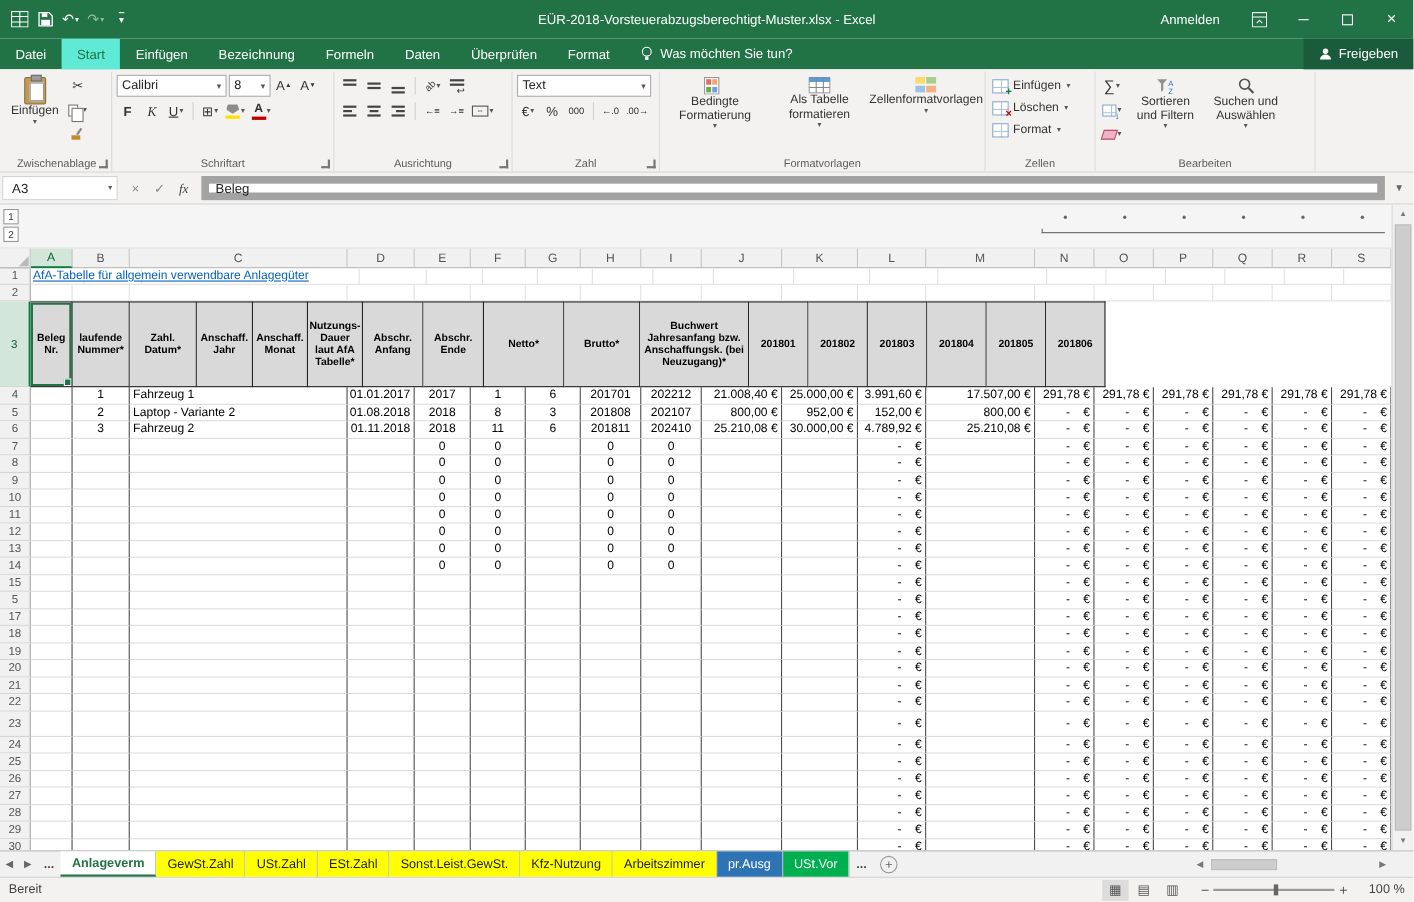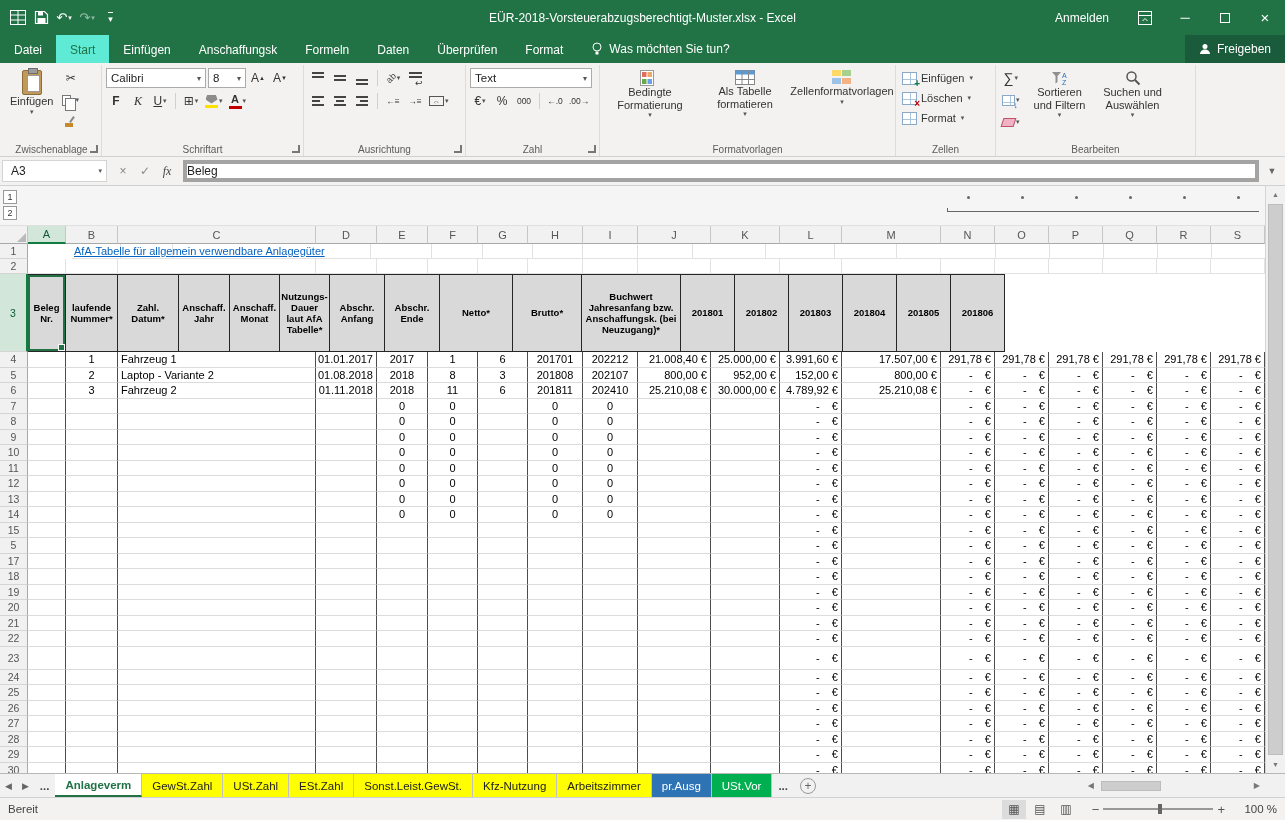--- a/index.html
+++ b/index.html
@@ -76,21 +76,21 @@
   .cellrow { display:flex; align-items:center; gap:4px; height:20px; font-size:11px; color:#333; padding:0 2px; }
   .icon-eraser { width:13px; height:9px; background:#efb2c7; border:1px solid #b56; transform:skewX(-18deg); }
   .sum { font-size:14px; }
 
   
   .formula-bar { height:29px; background:#f3f2f1; border-bottom:1px solid #d1d1d1; display:flex; align-items:center; padding:3px 2px; gap:2px; }
   .name-box { width:105px; height:22px; background:#fff; border:1px solid #d4d4d4; display:flex; align-items:center; padding:0 4px 0 8px; font-size:12px; justify-content:space-between; }
   .fbtns { display:flex; align-items:center; gap:2px; padding:0 4px; }
   .fbtn { width:20px; height:20px; display:flex; align-items:center; justify-content:center; font-size:12px; color:#888; }
   .fx { font-family:"Liberation Serif",serif; font-style:italic; color:#444; }
-  .formula-input { flex:1; height:22px; background:#fff; border:4px solid #a3a3a3; display:flex; align-items:center; font-size:12px; }
+  .formula-input { flex:1; height:22px; background:#fff; border:7px solid #a3a3a3; display:flex; align-items:center; padding-left:6px; font-size:12px; }
   .fexp { width:22px; text-align:center; color:#666; font-size:9px; }
 
   
   .sheet-area { display:flex; height:587px; }
   .sheet-main { width:1265px; display:flex; flex-direction:column; overflow:hidden; }
   .outline-strip { height:40px; background:#f5f5f5; position:relative; border-bottom:1px solid #e0e0e0; }
   .lvls { position:absolute; left:3px; top:4px; display:flex; flex-direction:column; gap:2px; }
   .lvl { width:14px; height:14px; border:1px solid #999; background:#fff; font-size:9px; display:flex; align-items:center; justify-content:center; color:#333; }
   .gdots { position:absolute; left:941px; top:10px; width:324px; display:flex; }
   .gdots span { width:54px; display:flex; justify-content:center; }
@@ -198,21 +198,21 @@
       </span>
     <span class="winbtn" style="font-size:15px;">×</span>
   </div>
 </div>
 
 <div class="ribbon-tabs">
   <span id="ribbon-tab-row" class="rtabs">
       <span class="rtab">Datei</span>
       <span class="rtab active">Start</span>
       <span class="rtab">Einfügen</span>
-      <span class="rtab">Anschaffungsk</span>
+      <span class="rtab">Bezeichnung</span>
       <span class="rtab">Formeln</span>
       <span class="rtab">Daten</span>
       <span class="rtab">Überprüfen</span>
       <span class="rtab">Format</span>
     </span>
   <span class="tellme">
     <svg width="12" height="14">
         <circle cx="6" cy="5" r="4" fill="none" stroke="#fff"></circle>
         <rect x="4.5" y="9.5" width="3" height="3" fill="#fff"></rect>
       </svg>
@@ -541,21 +541,21 @@
         <div class="colhdr" style="width: 54px;">N</div>
         <div class="colhdr" style="width: 54px;">O</div>
         <div class="colhdr" style="width: 54px;">P</div>
         <div class="colhdr" style="width: 54px;">Q</div>
         <div class="colhdr" style="width: 54px;">R</div>
         <div class="colhdr" style="width: 54px;">S</div>
       </div>
     <div class="grid-rows" id="grid-rows">
         <div class="row link" style="height: 15px;">
           <div class="rowhdr">1</div>
-          <div class="cell ta-c link-cell" style="width: 49px; margin-left: 44px;">
+          <div class="cell ta-c link-cell" style="width: 49px;">
             <span>AfA-Tabelle für allgemein verwendbare Anlagegüter</span>
           </div>
           <div class="cell ta-c" style="width: 52px;"></div>
           <div class="cell ta-l" style="width: 198px;"></div>
           <div class="cell ta-r" style="width: 61px;"></div>
           <div class="cell ta-c" style="width: 51px;"></div>
           <div class="cell ta-c" style="width: 50px;"></div>
           <div class="cell ta-c" style="width: 50px;"></div>
           <div class="cell ta-c" style="width: 55px;"></div>
           <div class="cell ta-c" style="width: 55px;"></div>

